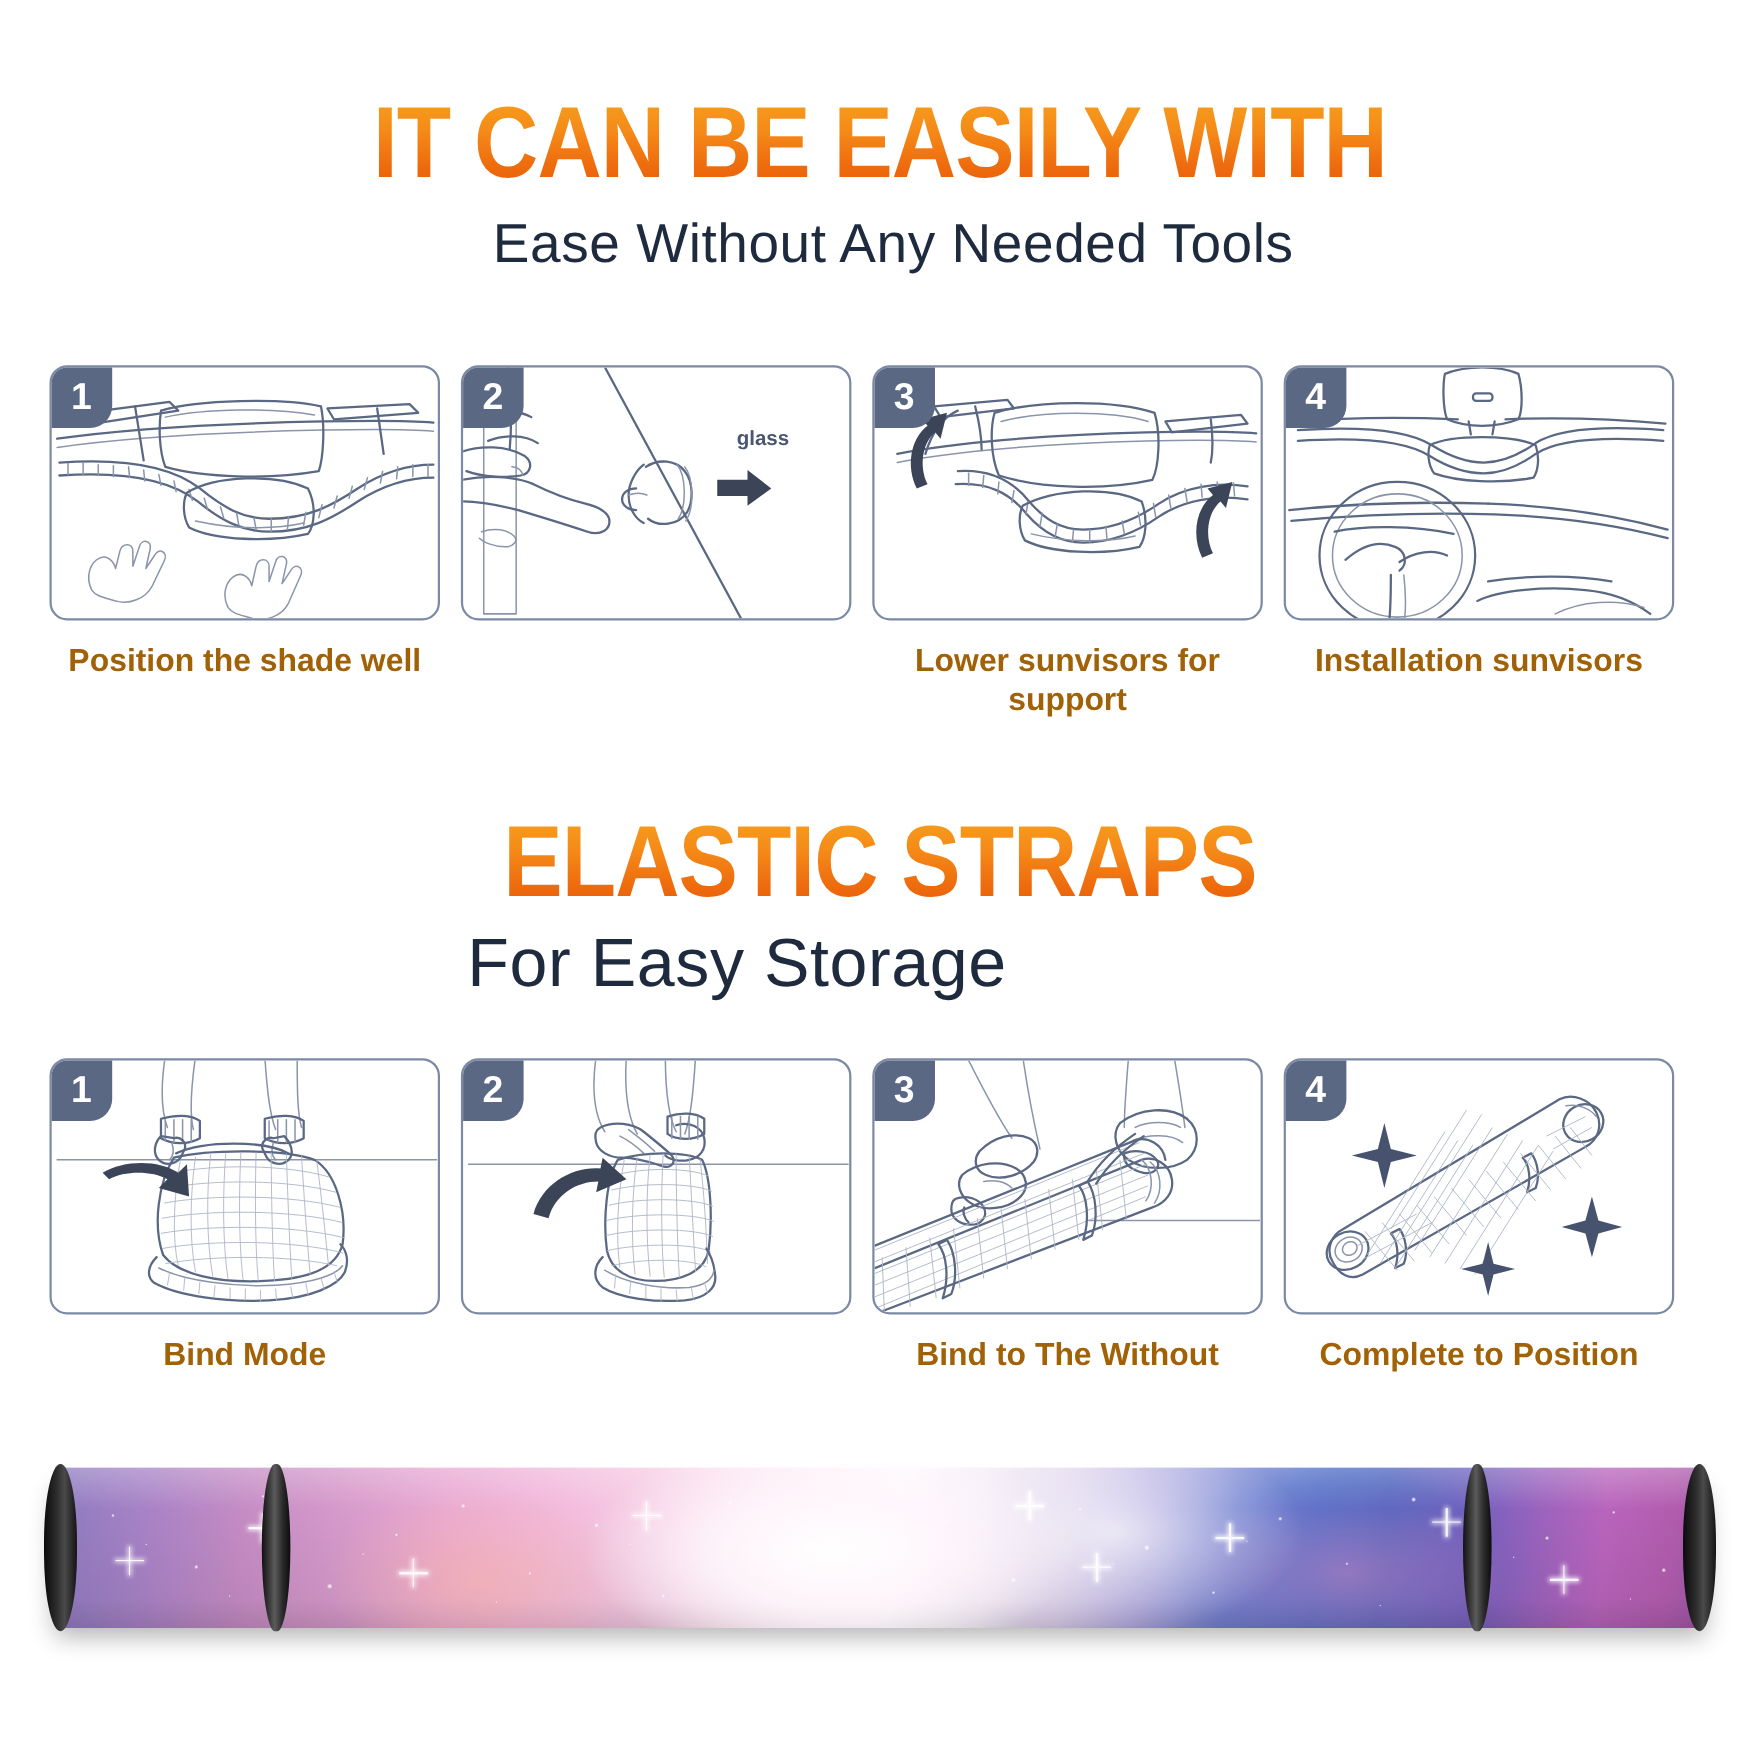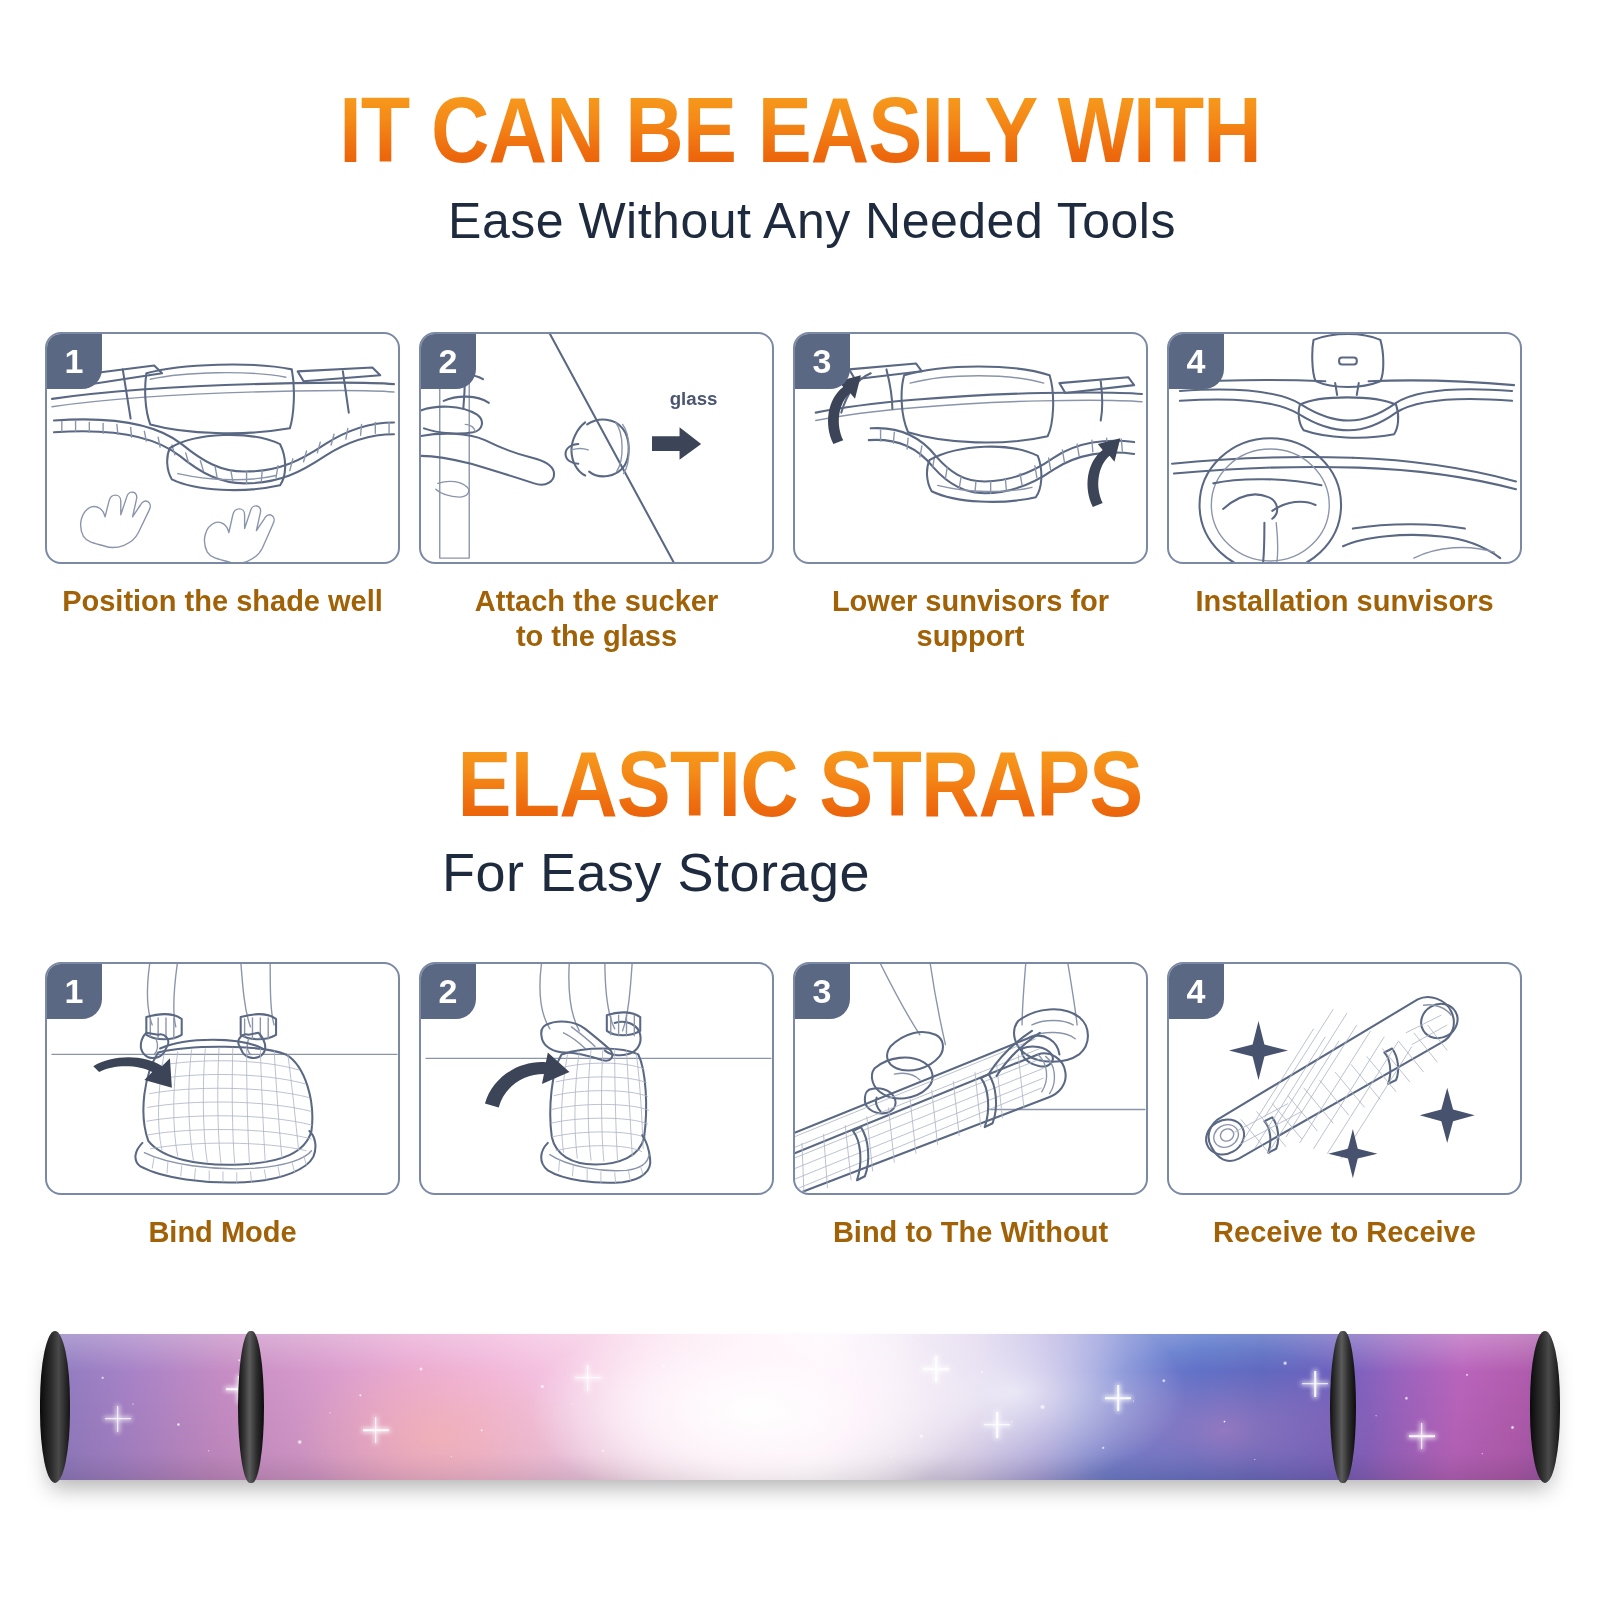--- a/index.html
+++ b/index.html
@@ -22,21 +22,21 @@
   }
   .subhead{
     text-align:center;color:#1E2A3E;font-weight:400;
     font-family:"Liberation Sans","DejaVu Sans",sans-serif;
     letter-spacing:.5px;white-space:nowrap;line-height:1;
   }
 
   #h1-title{position:absolute;left:0;top:84px;width:1600px;font-size:92px;}
   #h1-sub  {position:absolute;left:12px;top:196px;width:1600px;font-size:50px;}
   #h2-title{position:absolute;left:0;top:738px;width:1600px;font-size:92px;}
-  #h2-sub  {position:absolute;left:0;top:845px;width:1312px;font-size:54px;}
+  #h2-sub  {position:absolute;left:0;top:845px;width:1312px;font-size:62px;padding-left:14px;}
 
   
   .row{position:absolute;left:45px;width:1510px;display:flex;gap:19px;}
   #row-install{top:332px;}
   #row-storage{top:962px;}
 
   .step{width:355px;display:flex;flex-direction:column;align-items:center;}
 
   .frame{
     position:relative;width:355px;height:232px;box-sizing:border-box;
@@ -246,22 +246,20 @@
           <path class="ln" d="M159 112 C152 112 146 116 146 122 C146 128 152 132 159 132"></path>
           <path class="ln-thin" d="M197 90 C205 100 206 128 198 140"></path>
           <path class="ln-thin" d="M204 92 C212 102 213 130 205 142"></path>
           <path class="ln-thin" d="M152 118 C158 116 164 116 169 118"></path>
 
           <path class="ln-arrow" d="M234 104 L262 104 L262 95 L284 112 L262 128 L262 119 L234 119 Z"></path>
 
           <text class="glasslbl" x="252" y="72">glass</text>
         </svg>
       </div>
-      <div class="caption" style="white-space:pre-line">Attach the sucker
-to the glass</div>
     </div>
 
     <div class="step">
       <div class="frame">
         <div class="badge">3</div>
         <svg class="art" viewBox="0 0 355 232">
           <path class="ln" d="M20 80 C70 70 160 62 250 60 C300 59 340 60 352 61"></path>
           <path class="ln-thin" d="M20 88 C70 78 160 70 250 68 C300 67 340 68 352 69"></path>
 
           <path class="ln" d="M54 36 L122 30 L128 38 L60 46 Z"></path>
@@ -584,21 +582,21 @@
             <path d="M248 70 L272 100"></path>
               <path d="M262 62 L282 88"></path>
             <path d="M72 158 L102 194"></path>
           </g>
 
           <path class="spark" d="M90 58 L96 82 L120 88 L96 94 L90 118 L84 94 L60 88 L84 82 Z"></path>
           <path class="spark" d="M282 126 L288 148 L310 154 L288 160 L282 182 L276 160 L254 154 L276 148 Z"></path>
           <path class="spark" d="M186 168 L191 188 L211 193 L191 198 L186 218 L181 198 L161 193 L181 188 Z"></path>
         </svg>
       </div>
-      <div class="caption">Receive to Receive</div>
+      <div class="caption">Complete to Position</div>
     </div>
   </div>
 
   <div id="product">
     <div class="roll-body">
       <div class="stars"></div>
       <div class="twinkle" style="left:13%;top:38%"></div>
       <div class="twinkle" style="left:22%;top:66%;width:20px;height:20px"></div>
       <div class="twinkle" style="left:36%;top:30%;width:18px;height:18px"></div>
       <div class="twinkle" style="left:59%;top:24%"></div>

